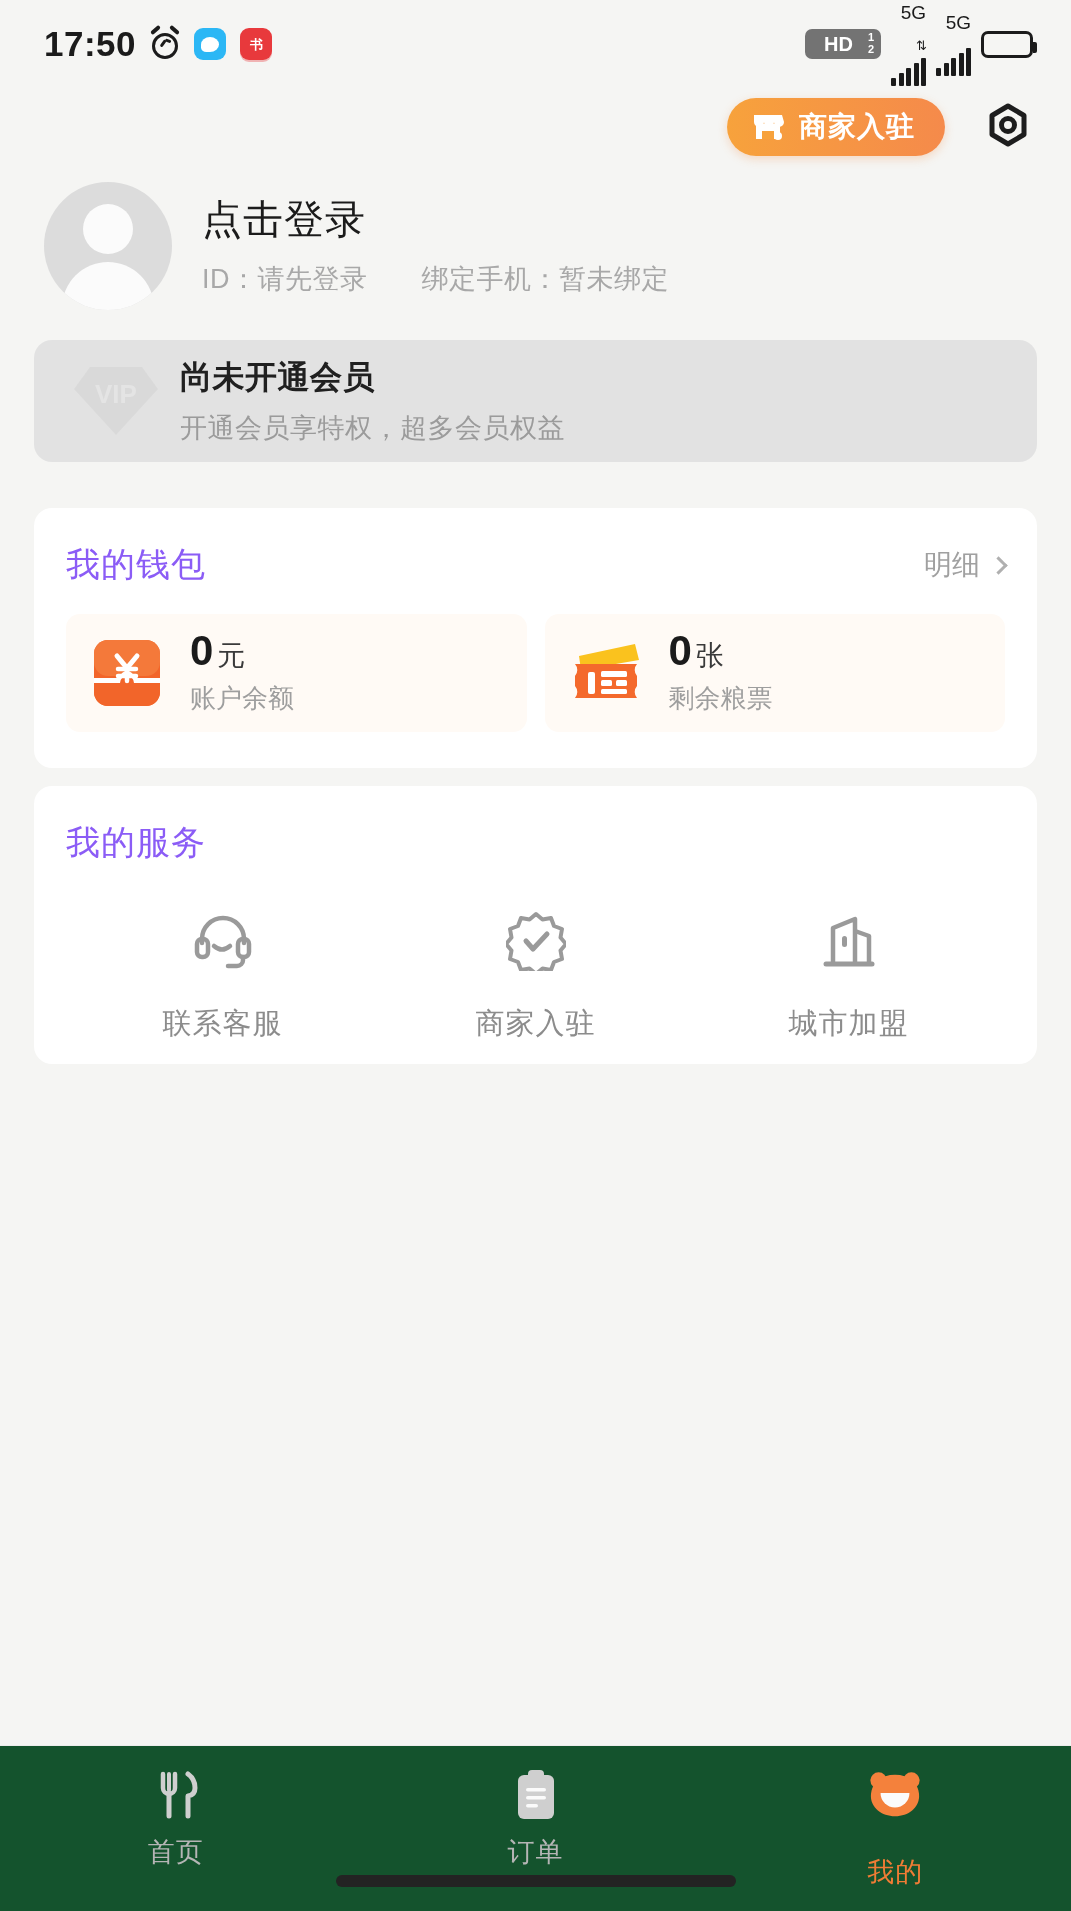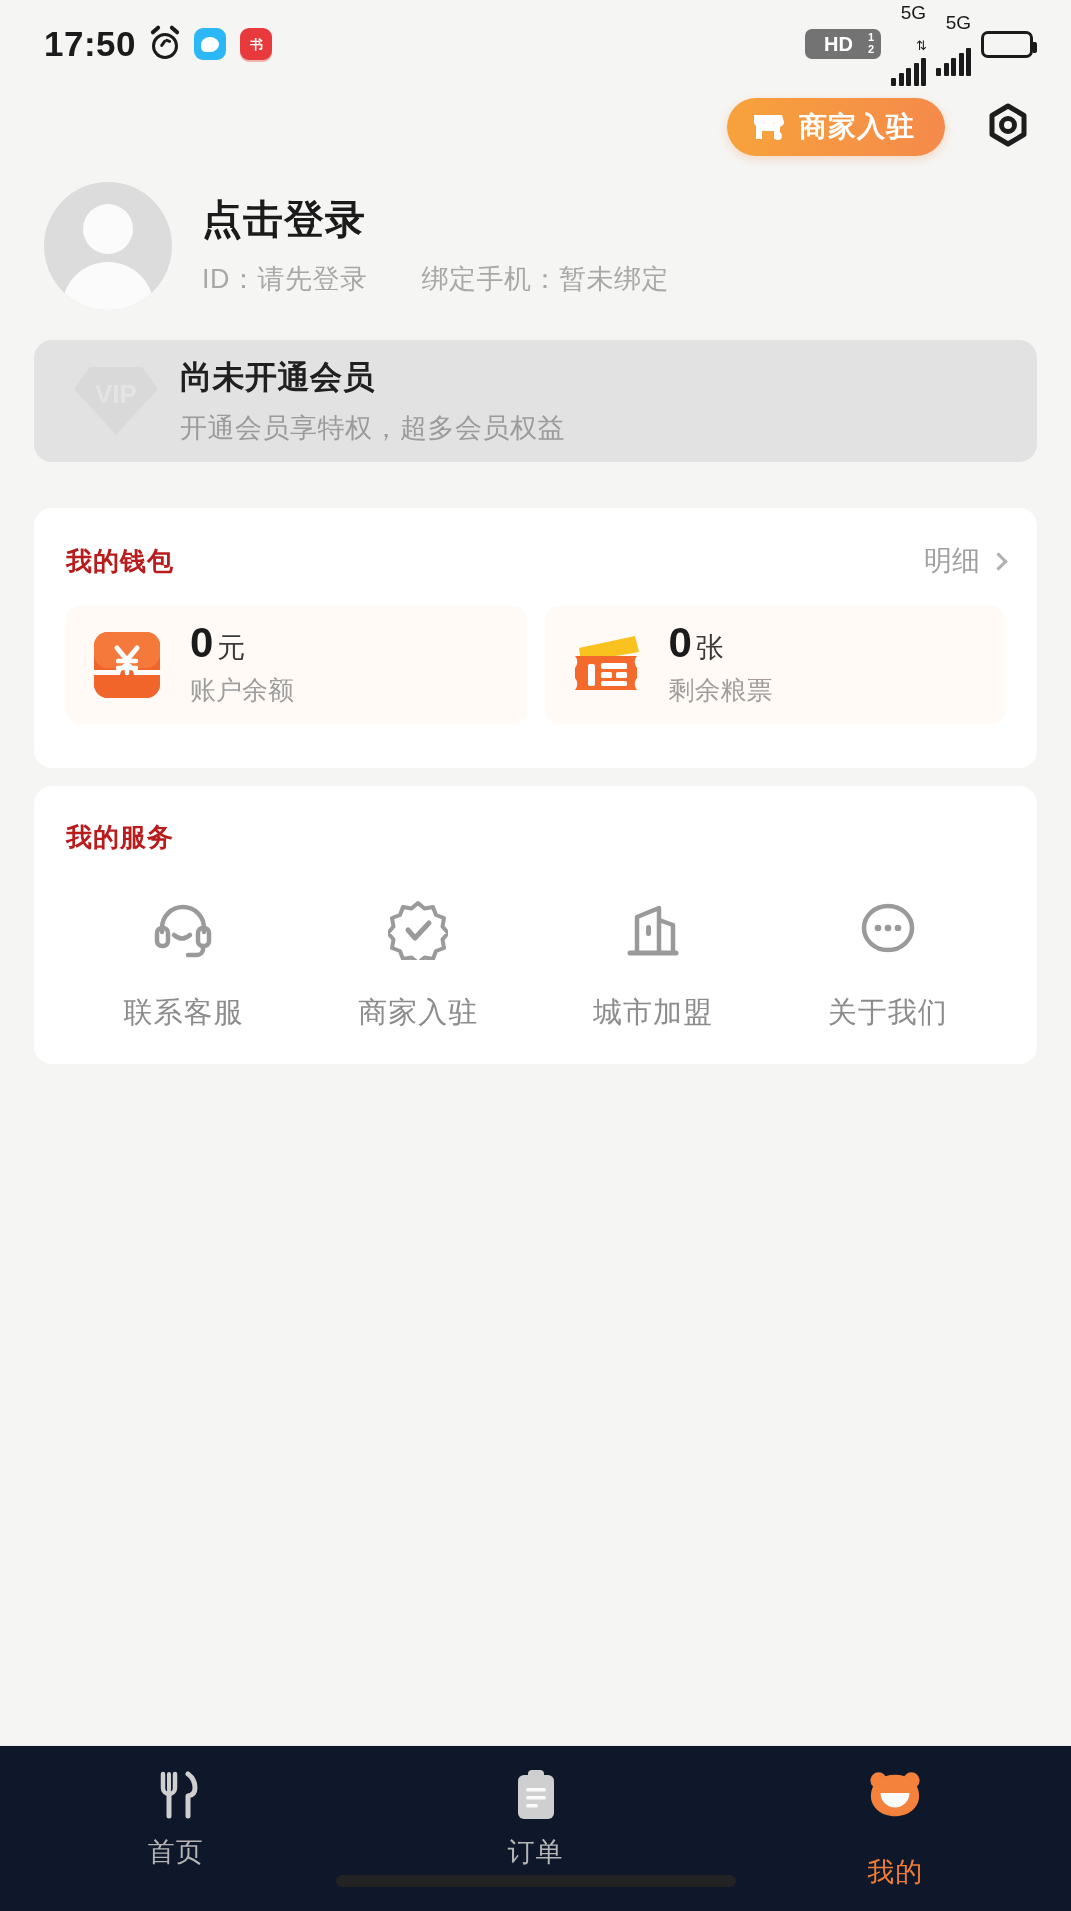--- a/index.html
+++ b/index.html
@@ -87,21 +87,21 @@
   .profile { position:absolute; top:182px; left:44px; display:flex; align-items:center; gap:30px; }
   .avatar {
     width:128px; height:128px; border-radius:50%; background:#dcdcdc;
     position:relative; overflow:hidden; flex:none;
   }
   .avatar .head { position:absolute; left:50%; top:22px; transform:translateX(-50%);
                   width:50px; height:50px; border-radius:50%; background:#fbfbfb; }
   .avatar .body { position:absolute; left:50%; top:80px; transform:translateX(-50%);
                   width:92px; height:70px; border-radius:46px 46px 0 0; background:#fbfbfb; }
   .profile-text { display:flex; flex-direction:column; gap:14px; padding-bottom:4px;}
-  .login-title { font-size:40px; font-weight:700; color:#1b1b1b; letter-spacing:1px; }
+  .login-title { font-size:40px; font-weight:400; color:#1b1b1b; letter-spacing:1px; }
   .profile-sub { display:flex; align-items:center; gap:54px; }
   .profile-sub span { font-size:27px; color:#a8a8a8; letter-spacing:.5px; }
 
   
   .vip-card {
     position:absolute; top:340px; left:34px; width:1003px; height:122px;
     background:#e2e2e2; border-radius:18px;
     display:flex; align-items:center; padding:0 30px 0 46px;
   }
   .vip-badge { width:92px; height:80px; flex:none; position:relative; opacity:.55; margin-left:-10px;}
@@ -113,21 +113,21 @@
     padding:16px 34px; font-size:30px; font-weight:700; color:#1b1b1b;
     letter-spacing:1px; cursor:pointer;
   }
 
   
   .wallet-card {
     position:absolute; top:508px; left:34px; width:1003px; height:260px;
     background:#ffffff; border-radius:18px; padding:34px 32px 30px 32px;
   }
   .card-head { display:flex; align-items:center; justify-content:space-between; }
-  .card-title { font-size:26px; font-weight:700; color:#b91c1c; letter-spacing:1px; }
+  .card-title { font-size:34px; font-weight:400; color:#8b5cf6; letter-spacing:1px; }
   .detail-link { display:flex; align-items:center; gap:12px; cursor:pointer; }
   .detail-link .txt { font-size:28px; color:#a0a0a0; }
   .chev {
     width:13px; height:13px; border-top:3px solid #b0b0b0; border-right:3px solid #b0b0b0;
     transform:rotate(45deg);
   }
   .wallet-items { display:flex; margin-top:26px; gap:18px; }
   .wallet-item {
     flex:1; display:flex; align-items:center; gap:24px;
     background:#fffaf5; border-radius:14px; padding:16px 22px; cursor:pointer;
@@ -147,21 +147,21 @@
   .service-grid { display:flex; margin-top:44px; }
   .service-item {
     flex:1; display:flex; flex-direction:column; align-items:center; gap:32px; cursor:pointer;
   }
   .si-icon { width:62px; height:62px; display:flex; align-items:center; justify-content:center; }
   .si-label { font-size:29px; color:#8c8c8c; letter-spacing:1px; }
 
   
   .tabbar {
     position:absolute; bottom:0; left:0; width:100%; height:166px;
-    background:#0f172a; border-top:1px solid #ececec;
+    background:#14532d; border-top:1px solid #ececec;
     display:flex; align-items:flex-start; padding-top:22px;gap:8px;
   }
   .tab { flex:1; display:flex; flex-direction:column; align-items:center; gap:12px; cursor:pointer; }
   .tab-icon { width:54px; height:54px; display:flex; align-items:center; justify-content:center; }
   .tab-label { font-size:27px; color:#b5b5b5; letter-spacing:1px; }
   .tab.active .tab-label { color:#f07c35;margin-top:20px; }
   .home-indicator {
     position:absolute; bottom:24px; left:50%; transform:translateX(-50%);
     width:400px; height:12px; background:#232323; border-radius:6px;
   }
@@ -352,31 +352,20 @@
           <svg width="60" height="58" viewBox="0 0 60 58">
             <path d="M14 50 V16 L36 7 V50" fill="none" stroke="#9a9a9a" stroke-width="4.5" stroke-linejoin="round"></path>
             <path d="M36 19 L50 24 V50" fill="none" stroke="#9a9a9a" stroke-width="4.5" stroke-linejoin="round"></path>
             <rect x="23" y="24" width="5" height="11" rx="2.5" fill="#9a9a9a"></rect>
             <path d="M7 52 h46" stroke="#9a9a9a" stroke-width="5" stroke-linecap="round"></path>
           </svg>
         </span>
         <span class="si-label">城市加盟</span>
       </div>
 
-      <div class="service-item">
-        <span class="si-icon">
-          <svg width="60" height="58" viewBox="0 0 60 58">
-            <ellipse cx="30" cy="27" rx="24" ry="22" fill="none" stroke="#9a9a9a" stroke-width="4.5"></ellipse>
-            <circle cx="20" cy="27" r="3.3" fill="#9a9a9a"></circle>
-            <circle cx="30" cy="27" r="3.3" fill="#9a9a9a"></circle>
-            <circle cx="40" cy="27" r="3.3" fill="#9a9a9a"></circle>
-          </svg>
-        </span>
-        <span class="si-label">关于我们</span>
-      </div>
 
     </div>
   </div>
 
   <div class="tabbar">
 
     <div class="tab">
       <span class="tab-icon">
         <svg width="48" height="50" viewBox="0 0 48 50">
           <path d="M11 4 v14 a6 6 0 0 0 12 0 V4" fill="none" stroke="#cfcfcf" stroke-width="4.5" stroke-linecap="round"></path>

